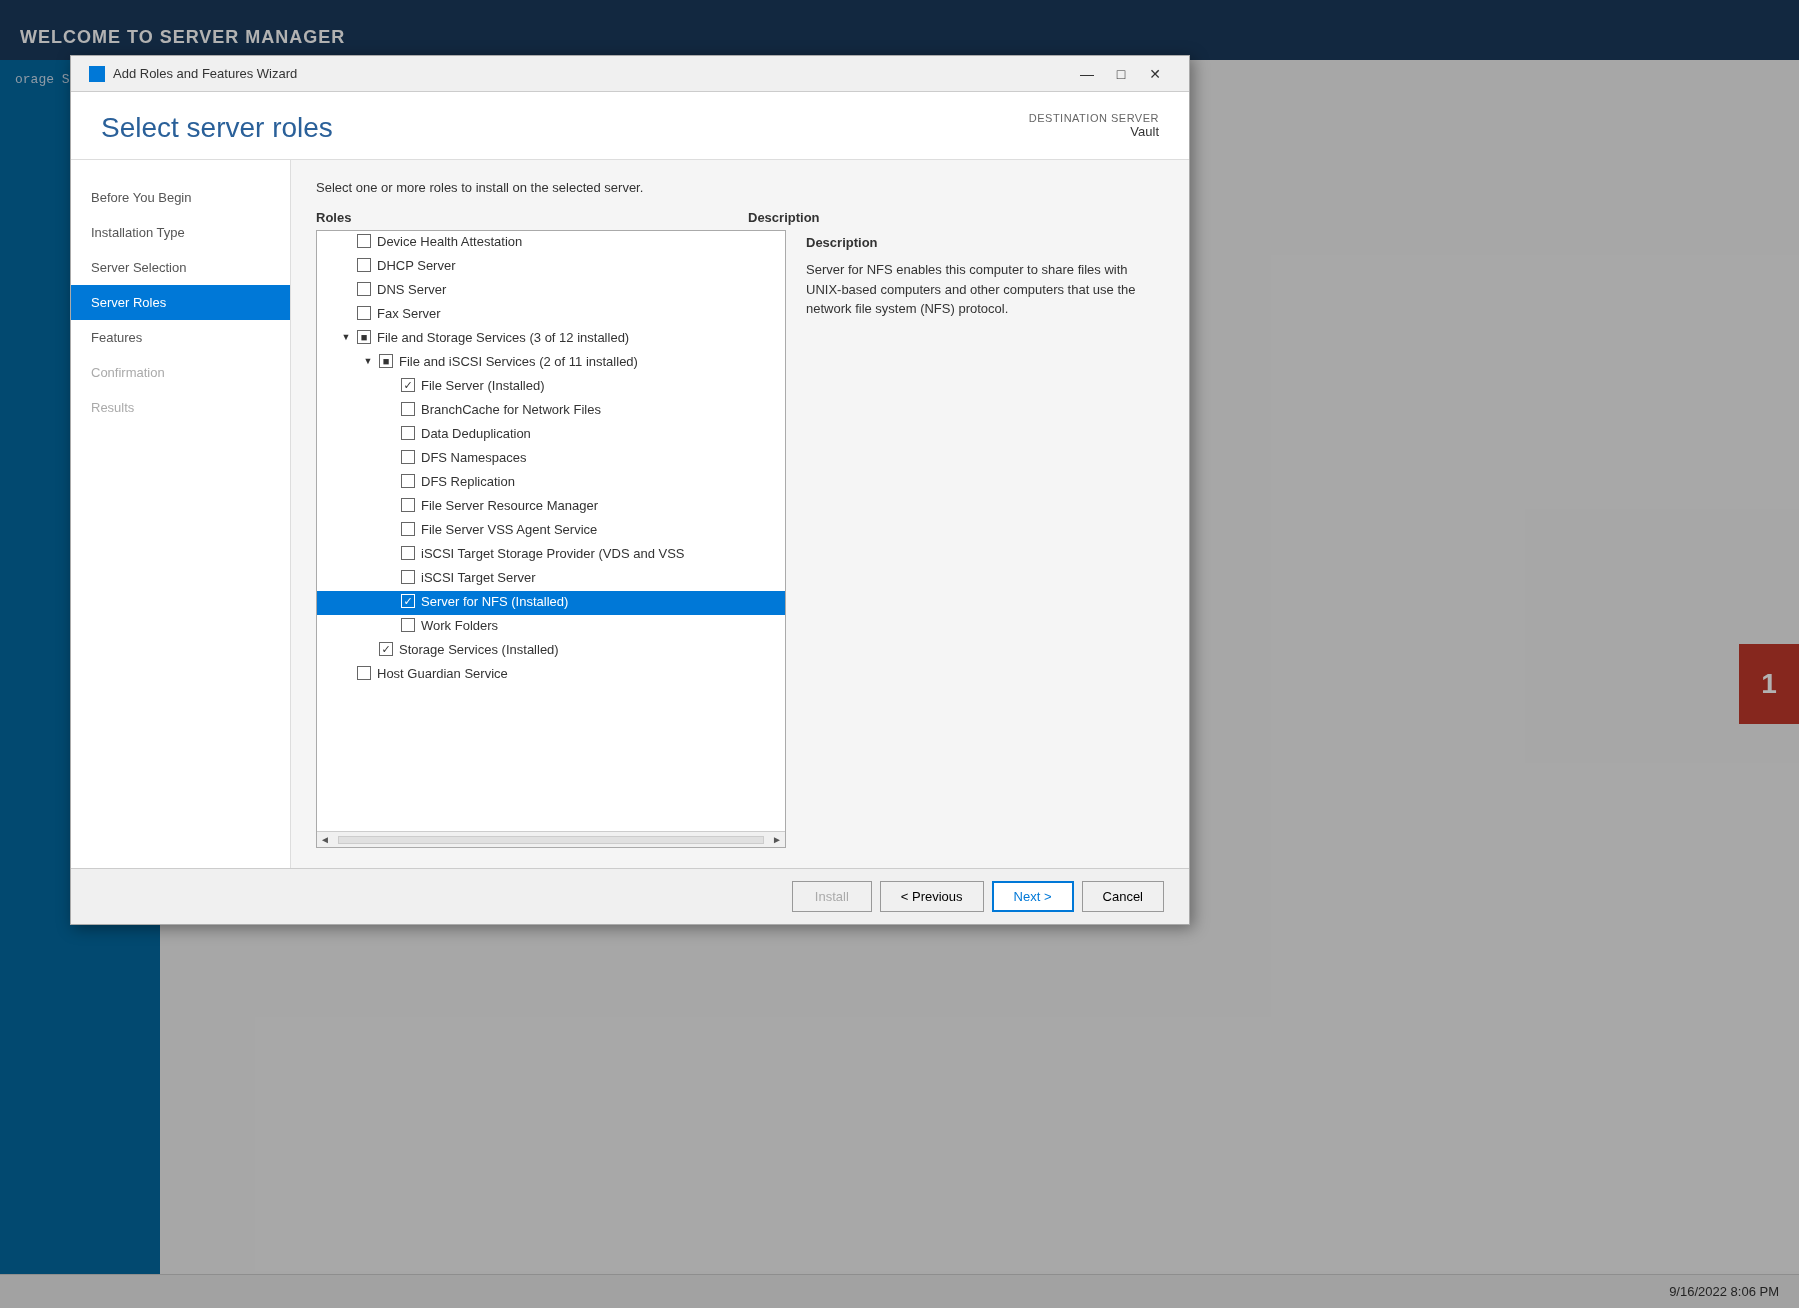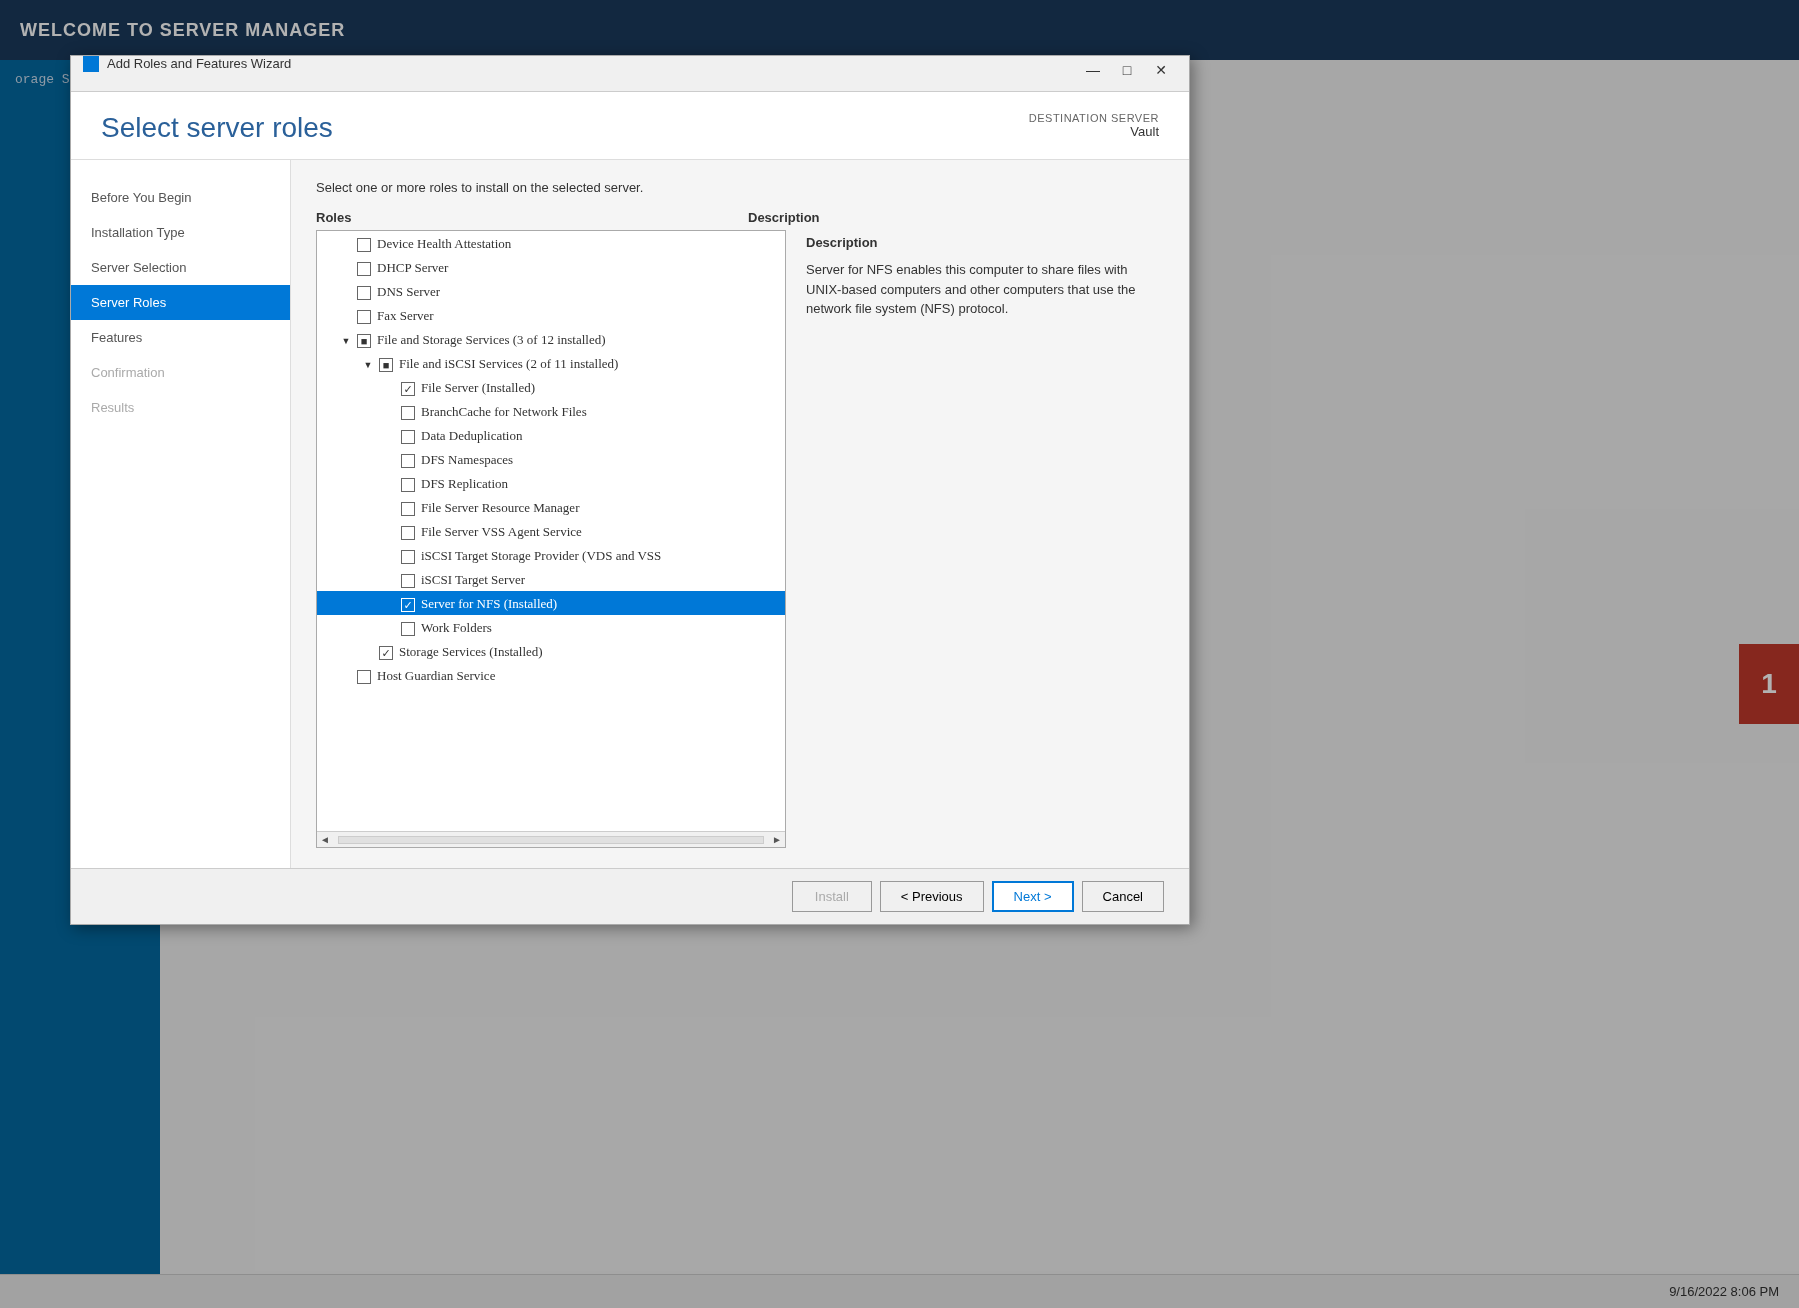--- a/index.html
+++ b/index.html
@@ -17,22 +17,22 @@
       position: absolute;
       top: 0; left: 0;
       width: 100%; height: 100%;
       background: #f0f0f0;
     }
 
     .bg-title-bar {
       background: #1a3a5c;
       height: 60px;
       display: flex;
-      align-items: center;
-      padding: 4px 20px;
+      align-items: flex-end;
+      padding: 12px 20px;
     }
 
     .bg-title-text {
       color: white;
       font-size: 18px;
       font-weight: 600;
       letter-spacing: 1px;
     }
 
     .bg-sidebar {
@@ -118,22 +118,22 @@
       display: flex;
       flex-direction: column;
     }
 
     
     .dialog-titlebar {
       background: #f0f0f0;
       border-bottom: 1px solid #ccc;
       height: 36px;
       display: flex;
-      align-items: flex-start;
-      padding: 0 12px;
+      align-items: center;
+      padding: 0 18px;
       flex-shrink: 0;
     }
 
     .dialog-title-icon {
       width: 16px;
       height: 16px;
       margin-right: 8px;
       background: #0078d7;
       display: inline-block;
     }
@@ -299,27 +299,26 @@
     .roles-scroll::-webkit-scrollbar-track {
       background: #f0f0f0;
     }
     .roles-scroll::-webkit-scrollbar-thumb {
       background: #c0c0c0;
       border: 2px solid #f0f0f0;
     }
 
     .role-item {
       display: flex;
-      align-items: flex-end;
+      align-items: flex-start;
       padding: 3px 4px;
       font-size: 13px;
       color: #333;
       cursor: pointer;
       min-height: 24px;
-      font-family: Liberation Serif, serif;
     }
 
     .role-item.selected {
       background: #0078d7;
       color: white;
     }
 
     .role-item.indent1 { padding-left: 22px; }
     .role-item.indent2 { padding-left: 44px; }
     .role-item.indent3 { padding-left: 66px; }

